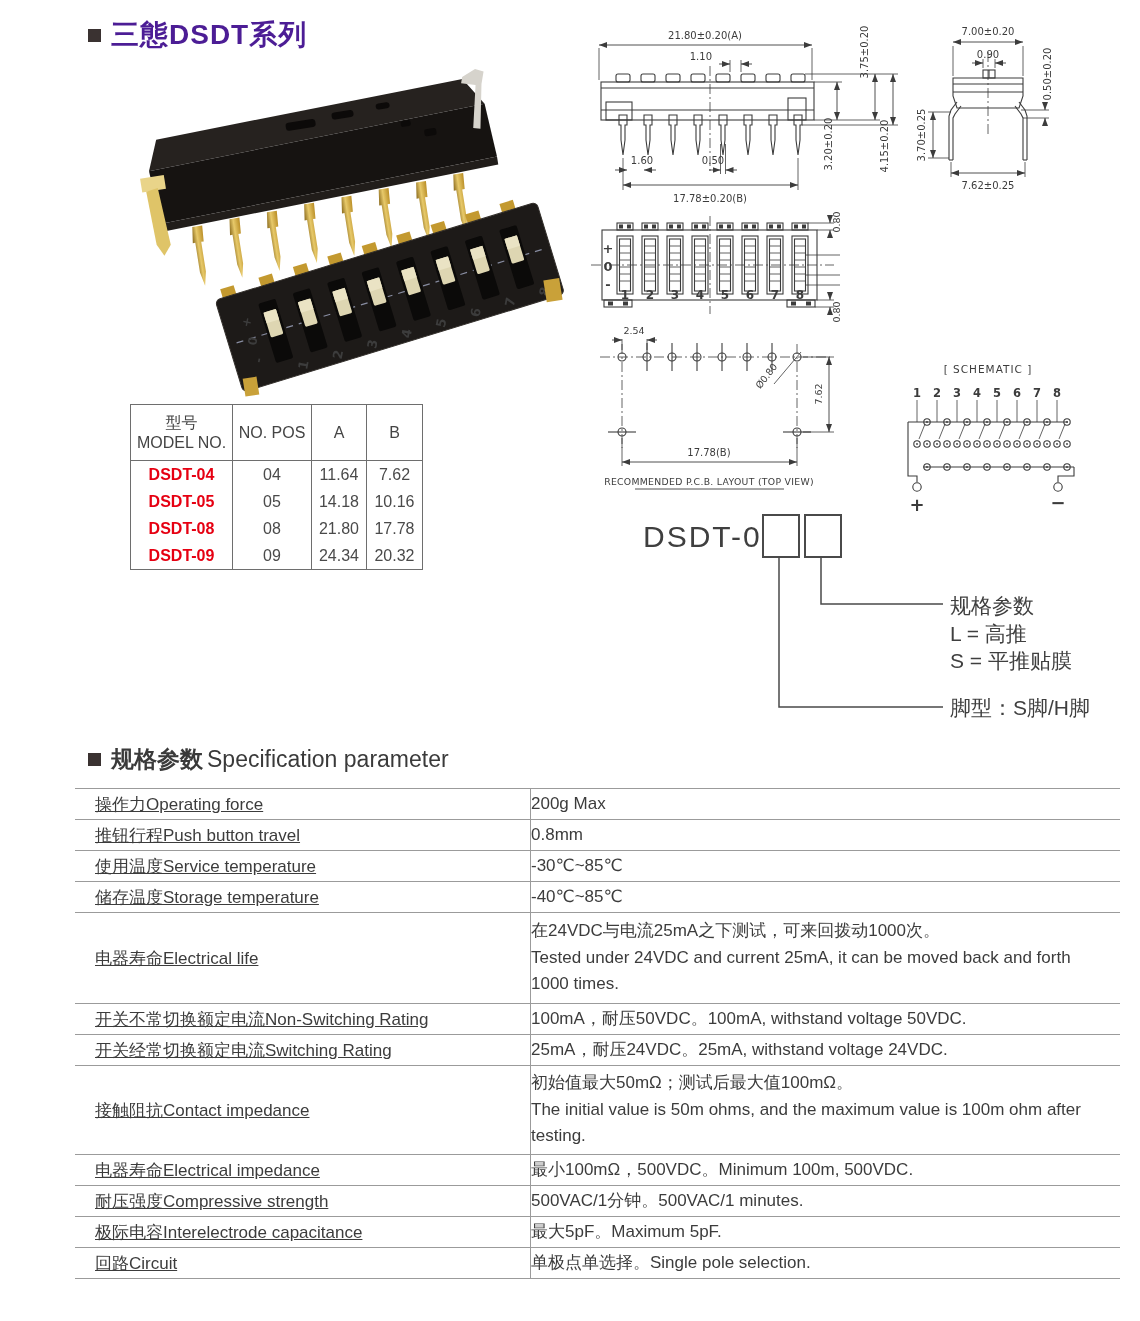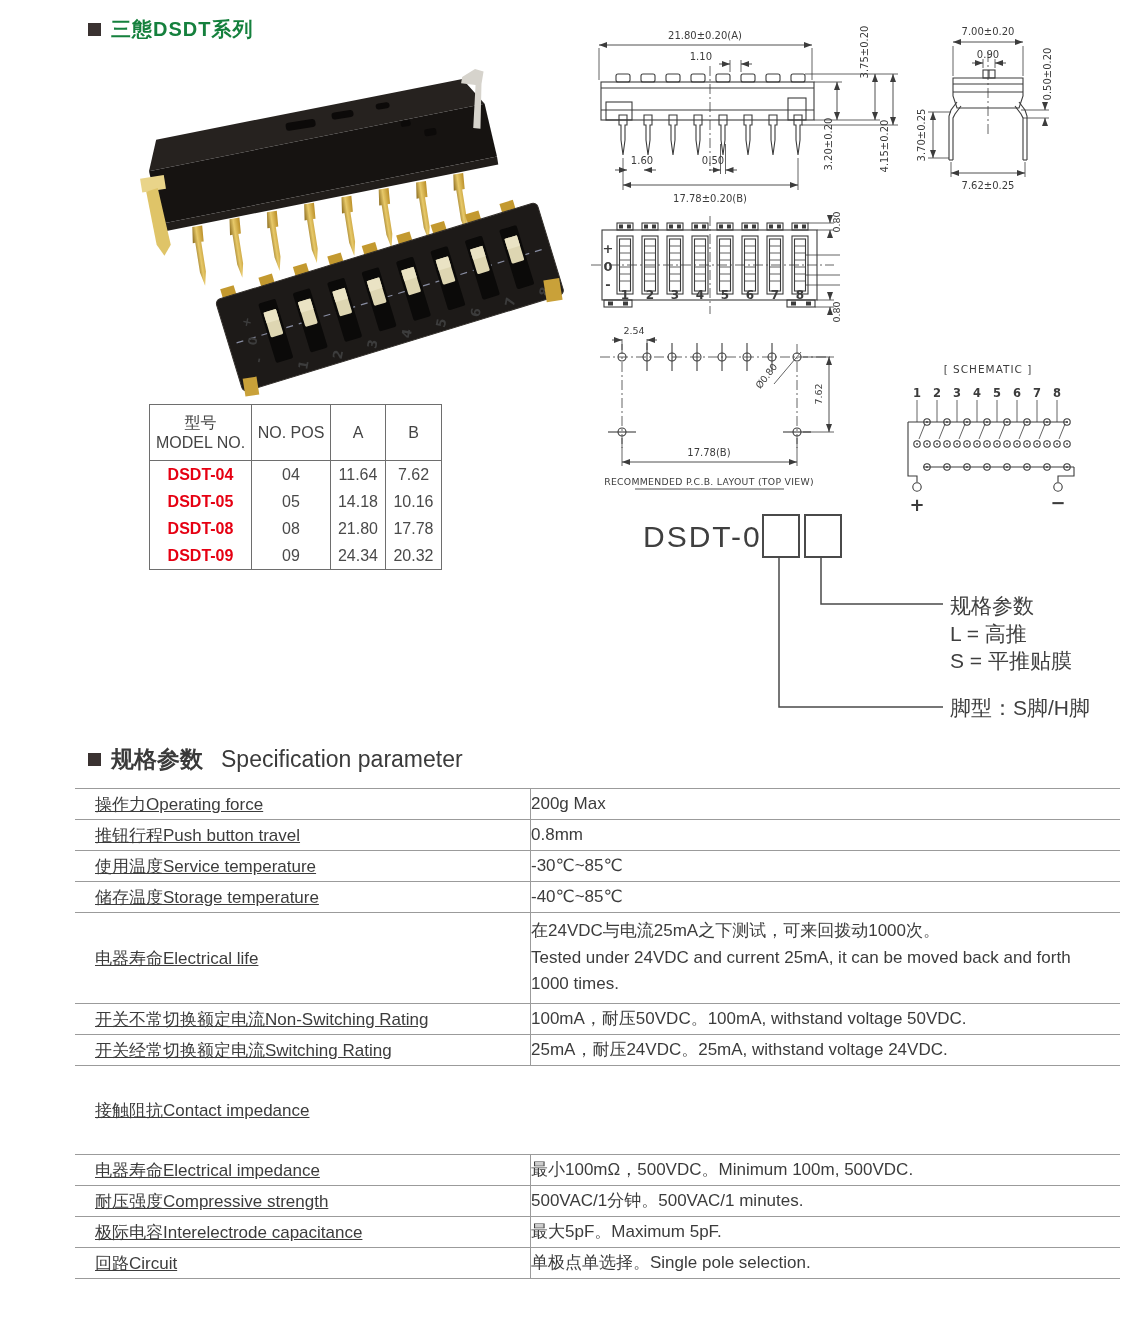--- a/index.html
+++ b/index.html
@@ -2,23 +2,23 @@
 <html><head>
 <meta charset="utf-8">
 <style>
   html,body{margin:0;padding:0;background:#ffffff;}
   .page{position:relative;width:1140px;height:1321px;background:#fff;
         font-family:"Liberation Sans","DejaVu Sans",sans-serif;color:#3c3c3c;overflow:hidden;}
   .abs{position:absolute;}
   
   .sec-head{display:flex;align-items:center;gap:10px;}
   .bullet{width:13px;height:13px;background:#3a3231;flex:0 0 auto;}
-  .title-main{font-size:20px;font-weight:bold;color:#15803d;letter-spacing:1px;}
+  .title-main{font-size:28px;font-weight:bold;color:#4c1d95;letter-spacing:1px;}
   .spec-head-cn{font-size:23px;font-weight:bold;color:#3a3a3a;}
-  .spec-head-en{font-size:23px;font-weight:normal;color:#3a3a3a;margin-left:18px;}
+  .spec-head-en{font-size:23px;font-weight:normal;color:#3a3a3a;margin-left:4px;}
   
   table.model{border-collapse:collapse;table-layout:fixed;border:1.5px solid #6e6e6e;background:#fff;}
   table.model th,table.model td{font-size:16px;text-align:center;vertical-align:middle;padding:0;}
   table.model thead th{height:55px;border-bottom:1px solid #6e6e6e;font-weight:normal;color:#444;
         white-space:pre-line;line-height:1.25;}
   table.model th+th,table.model td+td{border-left:1px solid #6e6e6e;margin-top:16px;}
   table.model tbody td{height:27px;color:#4a4a4a;}
   table.model td.model-no{color:#e60012;font-weight:bold;}
   
   .ord-pn{font-size:30px;color:#3f3f3f;letter-spacing:2px;}
@@ -135,21 +135,21 @@
           <text x="246" y="92" transform="rotate(-62 246 88)">6</text>
           <text x="282" y="92" transform="rotate(-62 282 88)">7</text>
           <text x="318" y="92" transform="rotate(-62 318 88)">8</text>
         </g>
         <rect x="318" y="78" width="16" height="22" fill="#c9a139" transform="rotate(8 326 89)"></rect>
         <rect x="2" y="84" width="14" height="18" fill="#c9a139" transform="rotate(8 9 93)"></rect>
       </g>
     </g>
   </svg>
 
-  <table class="model abs" style="left:149px;top:404px;width:292px;padding-left:20px;">
+  <table class="model abs" style="left:130px;top:404px;width:292px;padding-left:20px;">
     <colgroup>
         <col style="width:102px">
         <col style="width:79px">
         <col style="width:55px">
         <col style="width:56px">
       </colgroup>
     <thead>
       <tr>
         <th>型号
 MODEL NO.</th>
@@ -620,20 +620,22 @@
     <div class="spec-row h30">
       <div class="spec-label">开关不常切换额定电流Non-Switching Rating</div>
       <div class="spec-value">100mA，耐压50VDC。100mA, withstand voltage 50VDC.</div>
     </div>
     <div class="spec-row h30">
       <div class="spec-label">开关经常切换额定电流Switching Rating</div>
       <div class="spec-value">25mA，耐压24VDC。25mA, withstand voltage 24VDC.</div>
     </div>
     <div class="spec-row h88">
       <div class="spec-label">接触阻抗Contact impedance</div>
+      <div class="spec-value">初始值最大50mΩ；测试后最大值100mΩ。
+The initial value is 50m ohms, and the maximum value is 100m ohm after testing.</div>
     </div>
     <div class="spec-row h30">
       <div class="spec-label">电器寿命Electrical impedance</div>
       <div class="spec-value">最小100mΩ，500VDC。Minimum 100m, 500VDC.</div>
     </div>
     <div class="spec-row h30">
       <div class="spec-label">耐压强度Compressive strength</div>
       <div class="spec-value">500VAC/1分钟。500VAC/1 minutes.</div>
     </div>
     <div class="spec-row h30">

